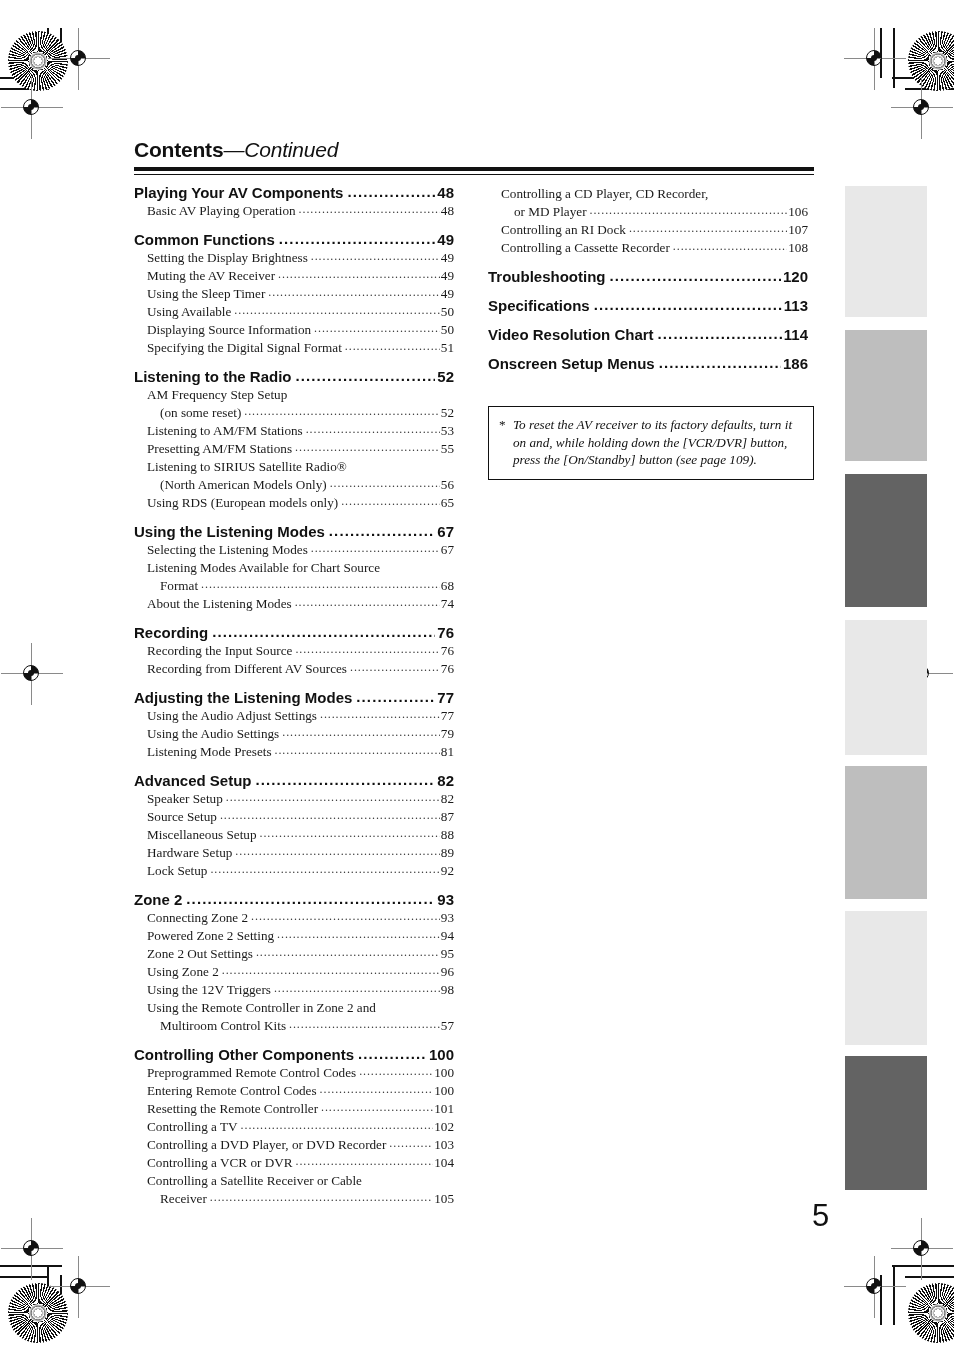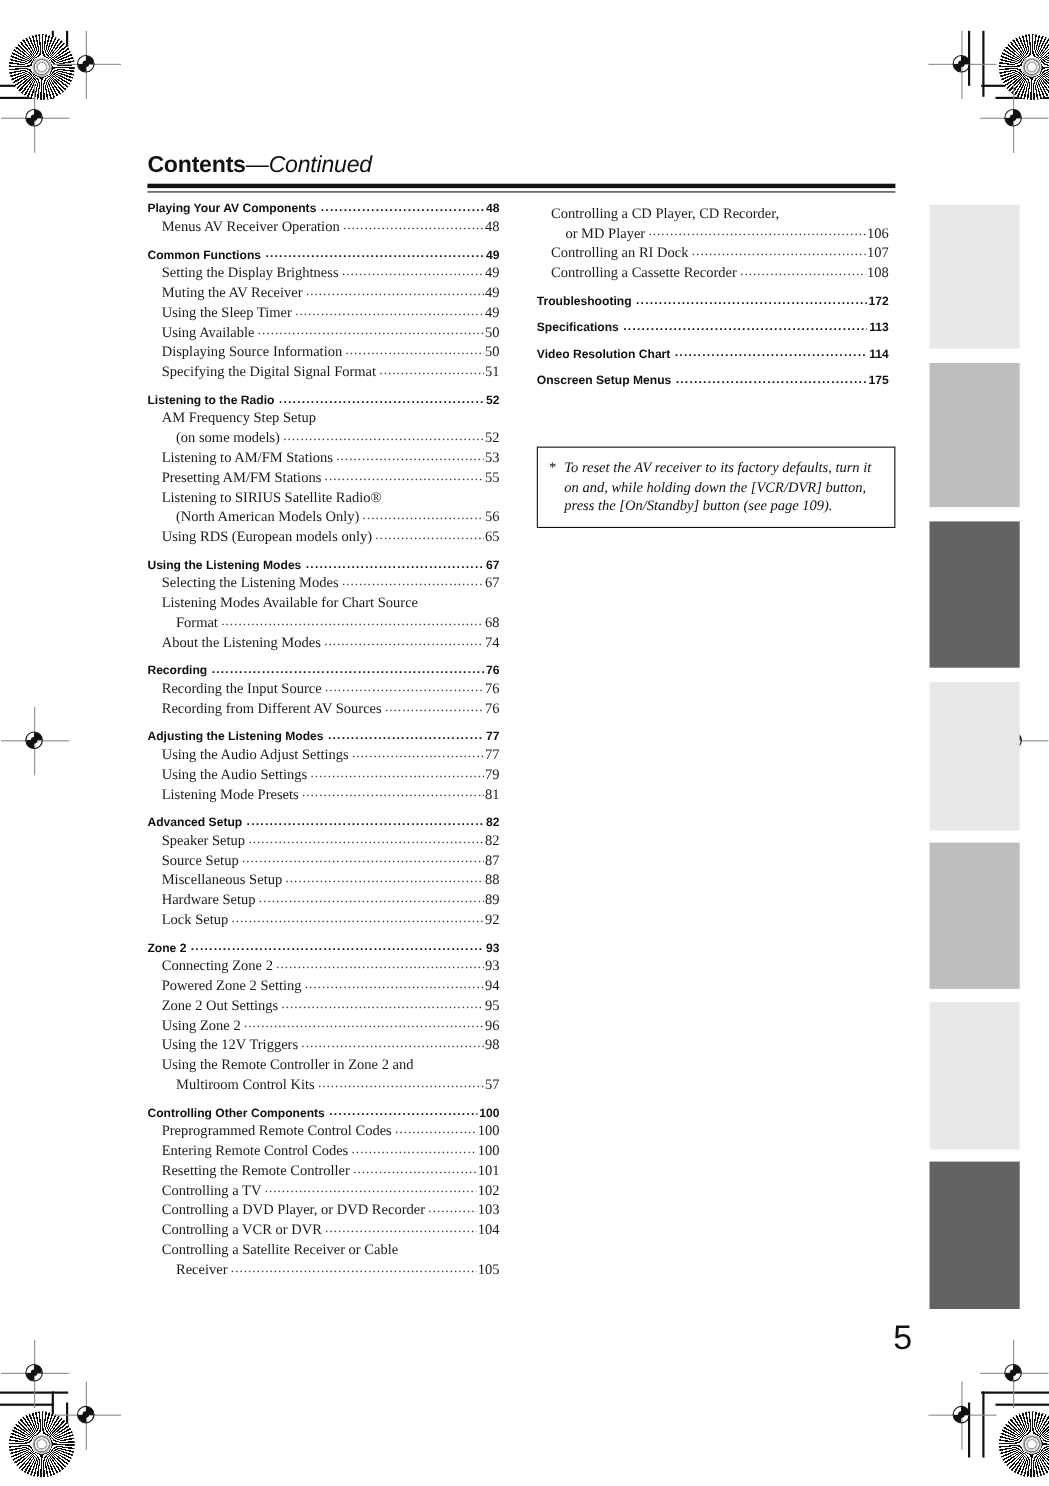--- a/index.html
+++ b/index.html
@@ -99,21 +99,21 @@
   }
   .col-left  { left: 0px; }
   .col-right { left: 354px; }
 
   
   .sec {
     display: flex;
     align-items: baseline;
     font-family: "Liberation Sans", sans-serif;
     font-weight: bold;
-    font-size: 11px;
+    font-size: 15px;
     color: #111;
     margin-top: 12px;
     white-space: nowrap;
   }
   .sec:first-child { margin-top: 0; }
   .sec .lbl { flex: 0 0 auto; padding-right: 4px; }
   .sec .lead {
     flex: 1 1 auto;
     overflow: hidden;
     white-space: nowrap;
@@ -300,21 +300,21 @@
   <div class="rule-thin"></div>
 
   <div class="columns">
     <div class="col col-left" id="col-left">
         <div class="sec">
           <span class="lbl">Playing Your AV Components</span>
           <span class="lead">................................................................................................................................................................................................................................................................................................................................................................................................................</span>
           <span class="pg">48</span>
         </div>
         <div class="ent">
-          <span class="lbl">Menus AV Receiver Operation</span>
+          <span class="lbl">Basic AV Playing Operation</span>
           <span class="lead">................................................................................................................................................................................................................................................................................................................................................................................................................</span>
           <span class="pg">48</span>
         </div>
         <div class="sec">
           <span class="lbl">Common Functions</span>
           <span class="lead">................................................................................................................................................................................................................................................................................................................................................................................................................</span>
           <span class="pg">49</span>
         </div>
         <div class="ent">
           <span class="lbl">Setting the Display Brightness</span>
@@ -350,21 +350,21 @@
           <span class="lbl">Listening to the Radio</span>
           <span class="lead">................................................................................................................................................................................................................................................................................................................................................................................................................</span>
           <span class="pg">52</span>
         </div>
         <div class="ent wrap-first">
           <span class="lbl">AM Frequency Step Setup</span>
           <span class="lead hidden">................................................................................................................................................................................................................................................................................................................................................................................................................</span>
           <span class="pg"></span>
         </div>
         <div class="ent wrap-second">
-          <span class="lbl">(on some models)</span>
+          <span class="lbl">(on some reset)</span>
           <span class="lead">................................................................................................................................................................................................................................................................................................................................................................................................................</span>
           <span class="pg">52</span>
         </div>
         <div class="ent">
           <span class="lbl">Listening to AM/FM Stations</span>
           <span class="lead">................................................................................................................................................................................................................................................................................................................................................................................................................</span>
           <span class="pg">53</span>
         </div>
         <div class="ent">
           <span class="lbl">Presetting AM/FM Stations</span>
@@ -579,36 +579,36 @@
           <span class="pg">107</span>
         </div>
         <div class="ent">
           <span class="lbl">Controlling a Cassette Recorder</span>
           <span class="lead">................................................................................................................................................................................................................................................................................................................................................................................................................</span>
           <span class="pg">108</span>
         </div>
         <div class="sec">
           <span class="lbl">Troubleshooting</span>
           <span class="lead">................................................................................................................................................................................................................................................................................................................................................................................................................</span>
-          <span class="pg">172</span>
+          <span class="pg">120</span>
         </div>
         <div class="sec">
           <span class="lbl">Specifications</span>
           <span class="lead">................................................................................................................................................................................................................................................................................................................................................................................................................</span>
           <span class="pg">113</span>
         </div>
         <div class="sec">
           <span class="lbl">Video Resolution Chart</span>
           <span class="lead">................................................................................................................................................................................................................................................................................................................................................................................................................</span>
           <span class="pg">114</span>
         </div>
         <div class="sec">
           <span class="lbl">Onscreen Setup Menus</span>
           <span class="lead">................................................................................................................................................................................................................................................................................................................................................................................................................</span>
-          <span class="pg">175</span>
+          <span class="pg">186</span>
         </div>
       </div>
   </div>
 
   <div class="notebox">
     <div class="row">
       <span class="star">*</span>
       <span class="txt">To reset the AV receiver to its factory defaults, turn it on and, while holding down the [VCR/DVR] button, press the [On/Standby] button (see page 109).</span>
     </div>
   </div>

